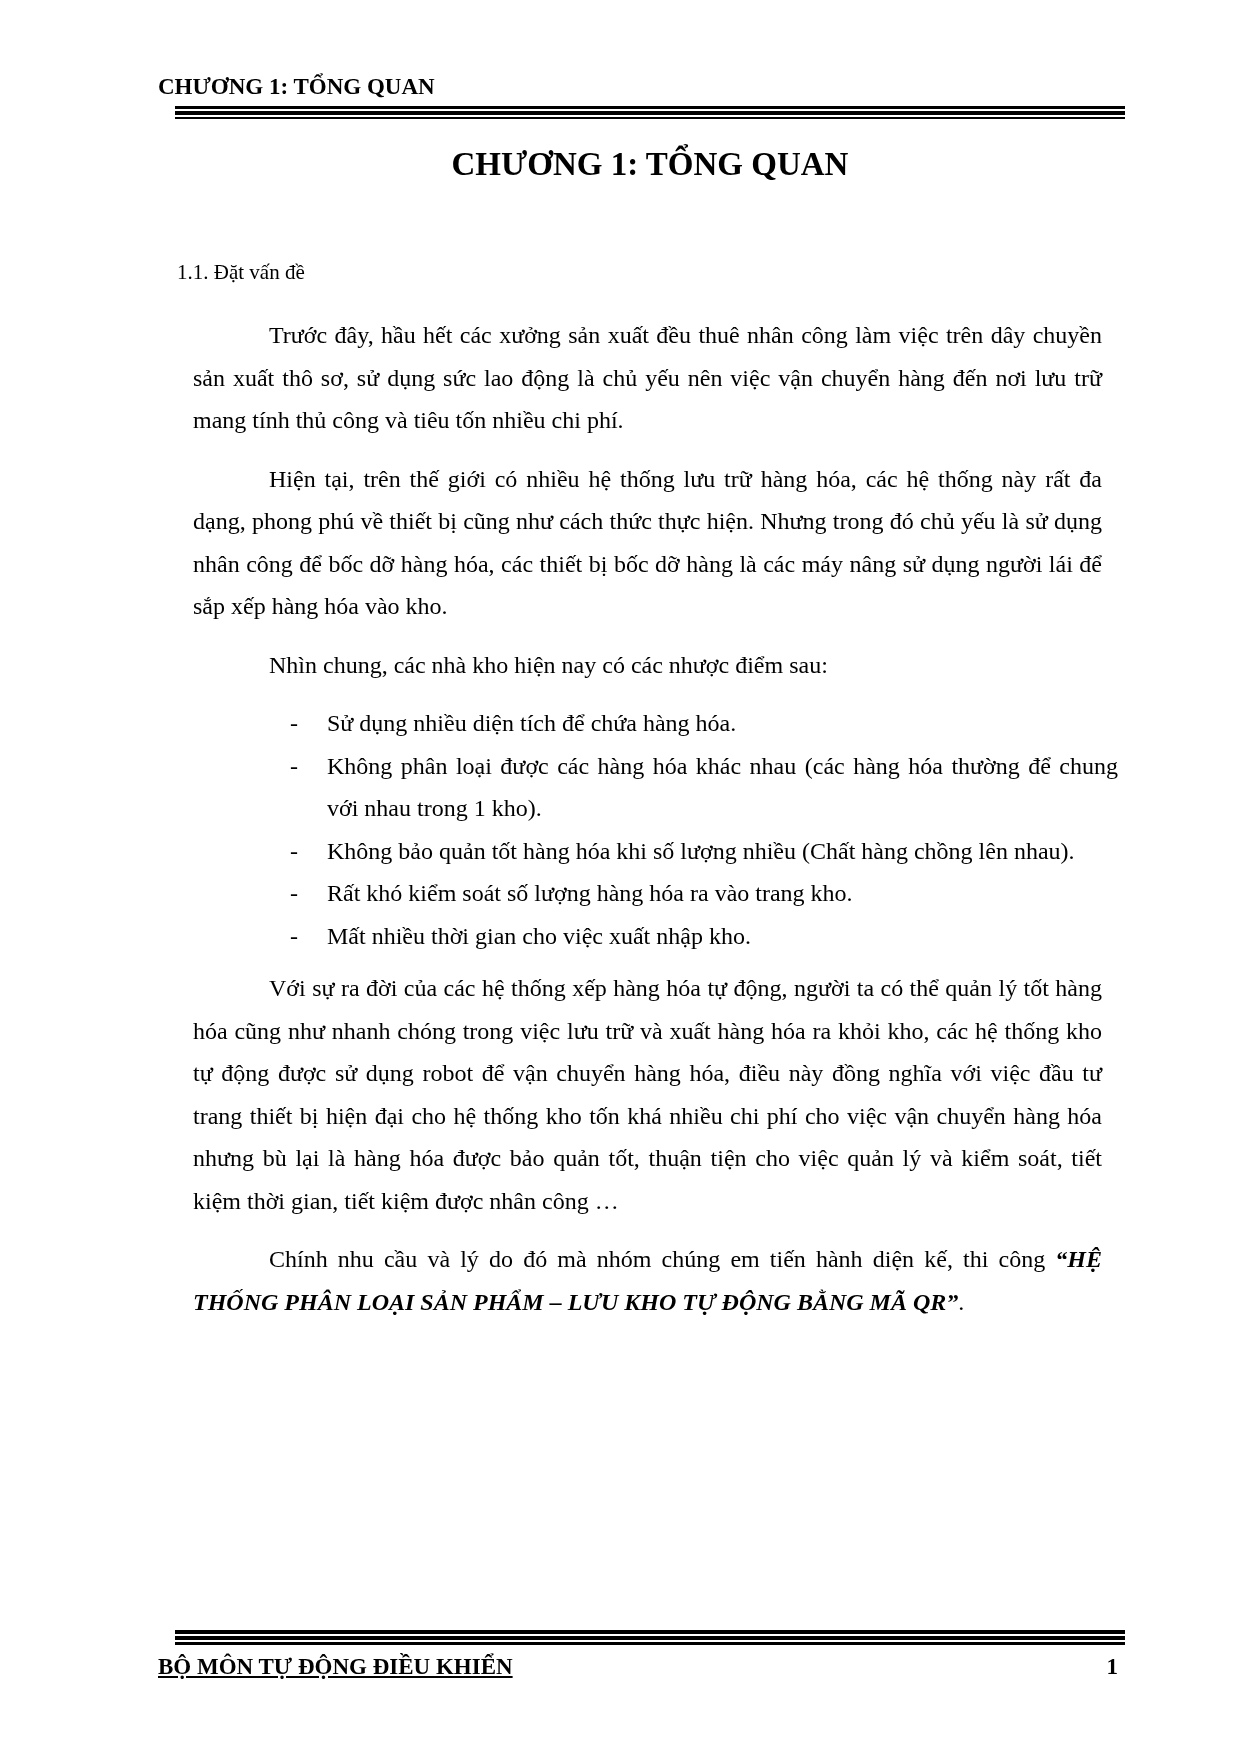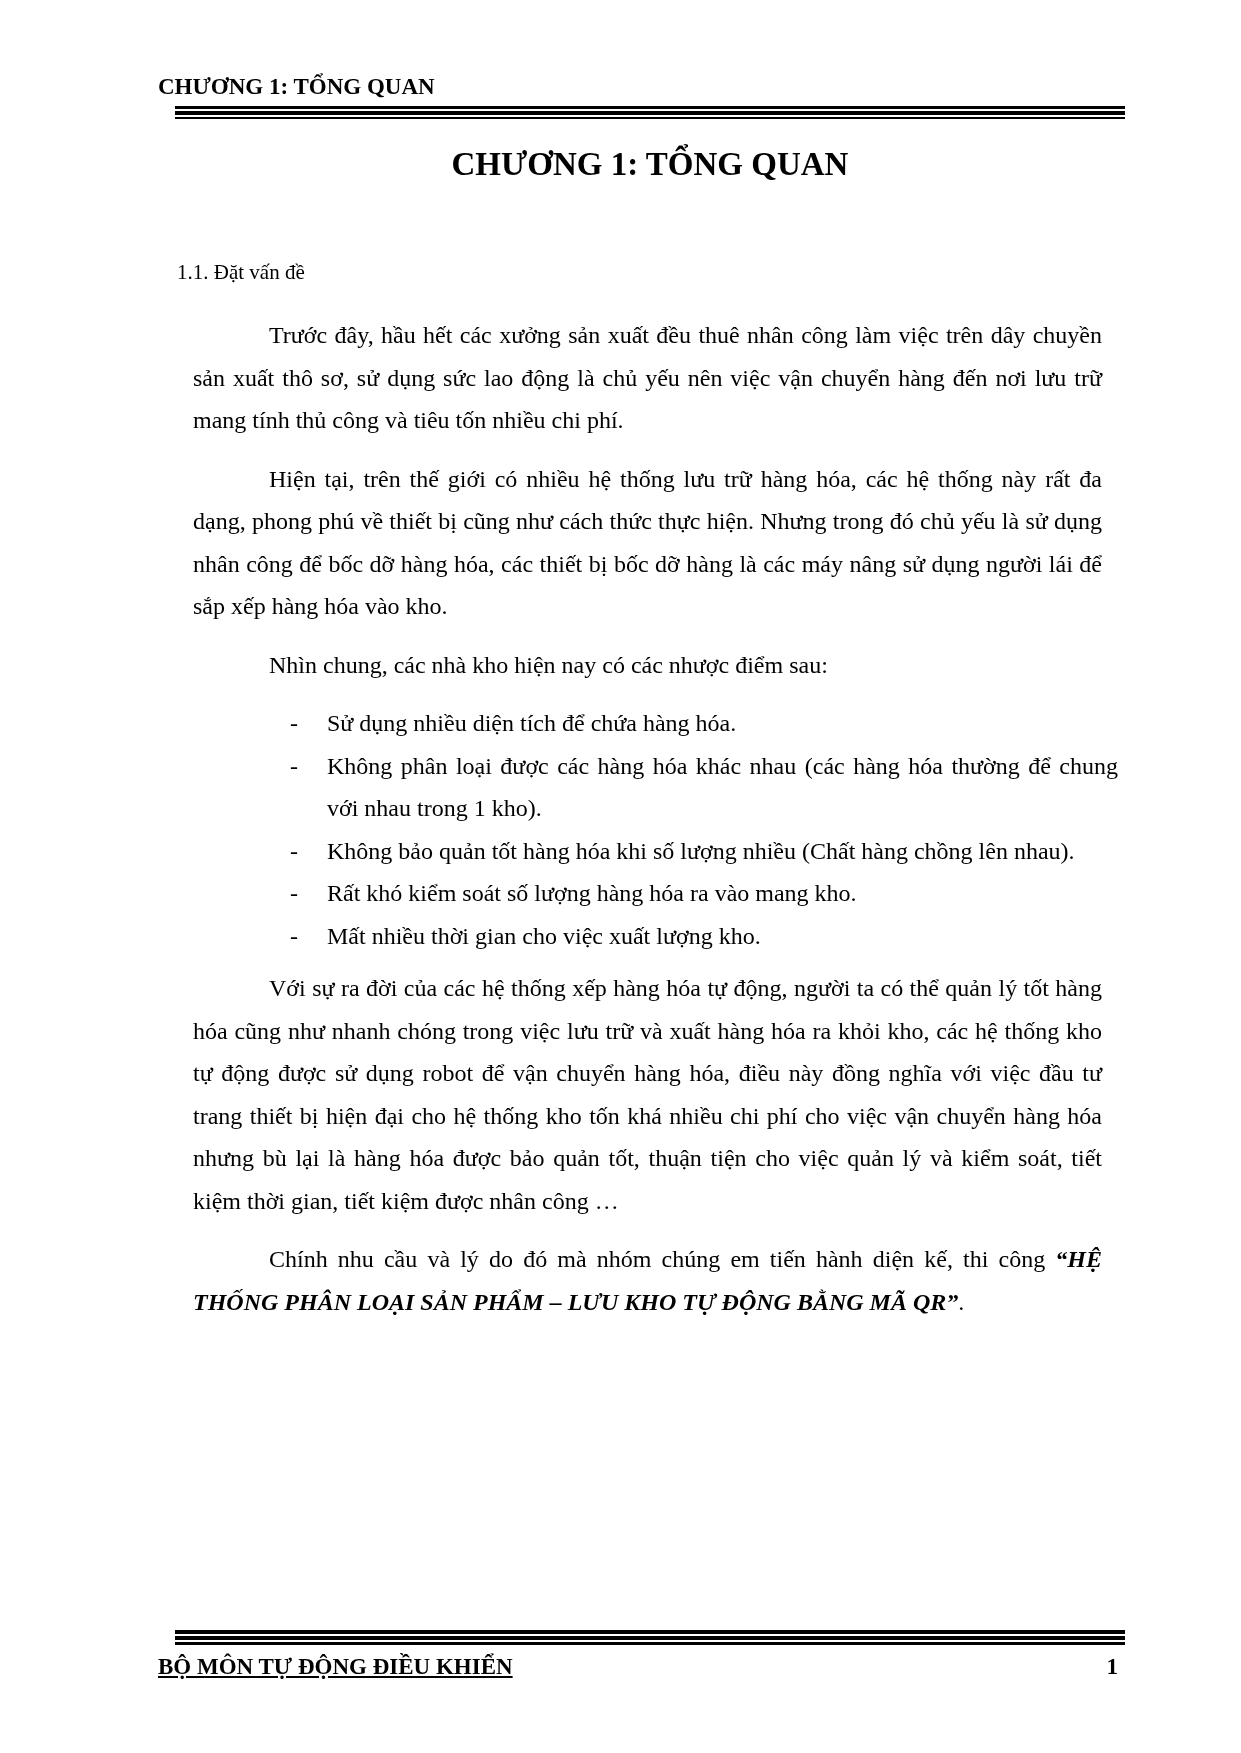--- a/index.html
+++ b/index.html
@@ -60,25 +60,25 @@
       <li class="bullet">
         <span class="dash">-</span>
         <span class="bullet-text">Không phân loại được các hàng hóa khác nhau (các hàng hóa thường để chung với nhau trong 1 kho).</span>
       </li>
       <li class="bullet">
         <span class="dash">-</span>
         <span class="bullet-text">Không bảo quản tốt hàng hóa khi số lượng nhiều (Chất hàng chồng lên nhau).</span>
       </li>
       <li class="bullet">
         <span class="dash">-</span>
-        <span class="bullet-text">Rất khó kiểm soát số lượng hàng hóa ra vào mang kho.</span>
+        <span class="bullet-text">Rất khó kiểm soát số lượng hàng hóa ra vào trang kho.</span>
       </li>
       <li class="bullet">
         <span class="dash">-</span>
-        <span class="bullet-text">Mất nhiều thời gian cho việc xuất lượng kho.</span>
+        <span class="bullet-text">Mất nhiều thời gian cho việc xuất nhập kho.</span>
       </li>
     </ul>
 
     <p class="para gap">Với sự ra đời của các hệ thống xếp hàng hóa tự động, người ta có thể quản lý tốt hàng hóa cũng như nhanh chóng trong việc lưu trữ và xuất hàng hóa ra khỏi kho, các hệ thống kho tự động được sử dụng robot để vận chuyển hàng hóa, điều này đồng nghĩa với việc đầu tư trang thiết bị hiện đại cho hệ thống kho tốn khá nhiều chi phí cho việc vận chuyển hàng hóa nhưng bù lại là hàng hóa được bảo quản tốt, thuận tiện cho việc quản lý và kiểm soát, tiết kiệm thời gian, tiết kiệm được nhân công …</p>
 
     <p class="para gap"><span>Chính nhu cầu và lý do đó mà nhóm chúng em tiến hành diện kế, thi công </span><span class="title-em">“</span><span class="title-em">HỆ THỐNG PHÂN LOẠI SẢN PHẨM – LƯU KHO TỰ ĐỘNG BẰNG MÃ QR</span><span class="title-em">”</span><span>.</span></p>
   </div>
 
   <div class="rules" style="top:1630px; height:15px;">
     <div class="rule" style="top:0px; height:4px;"></div>

